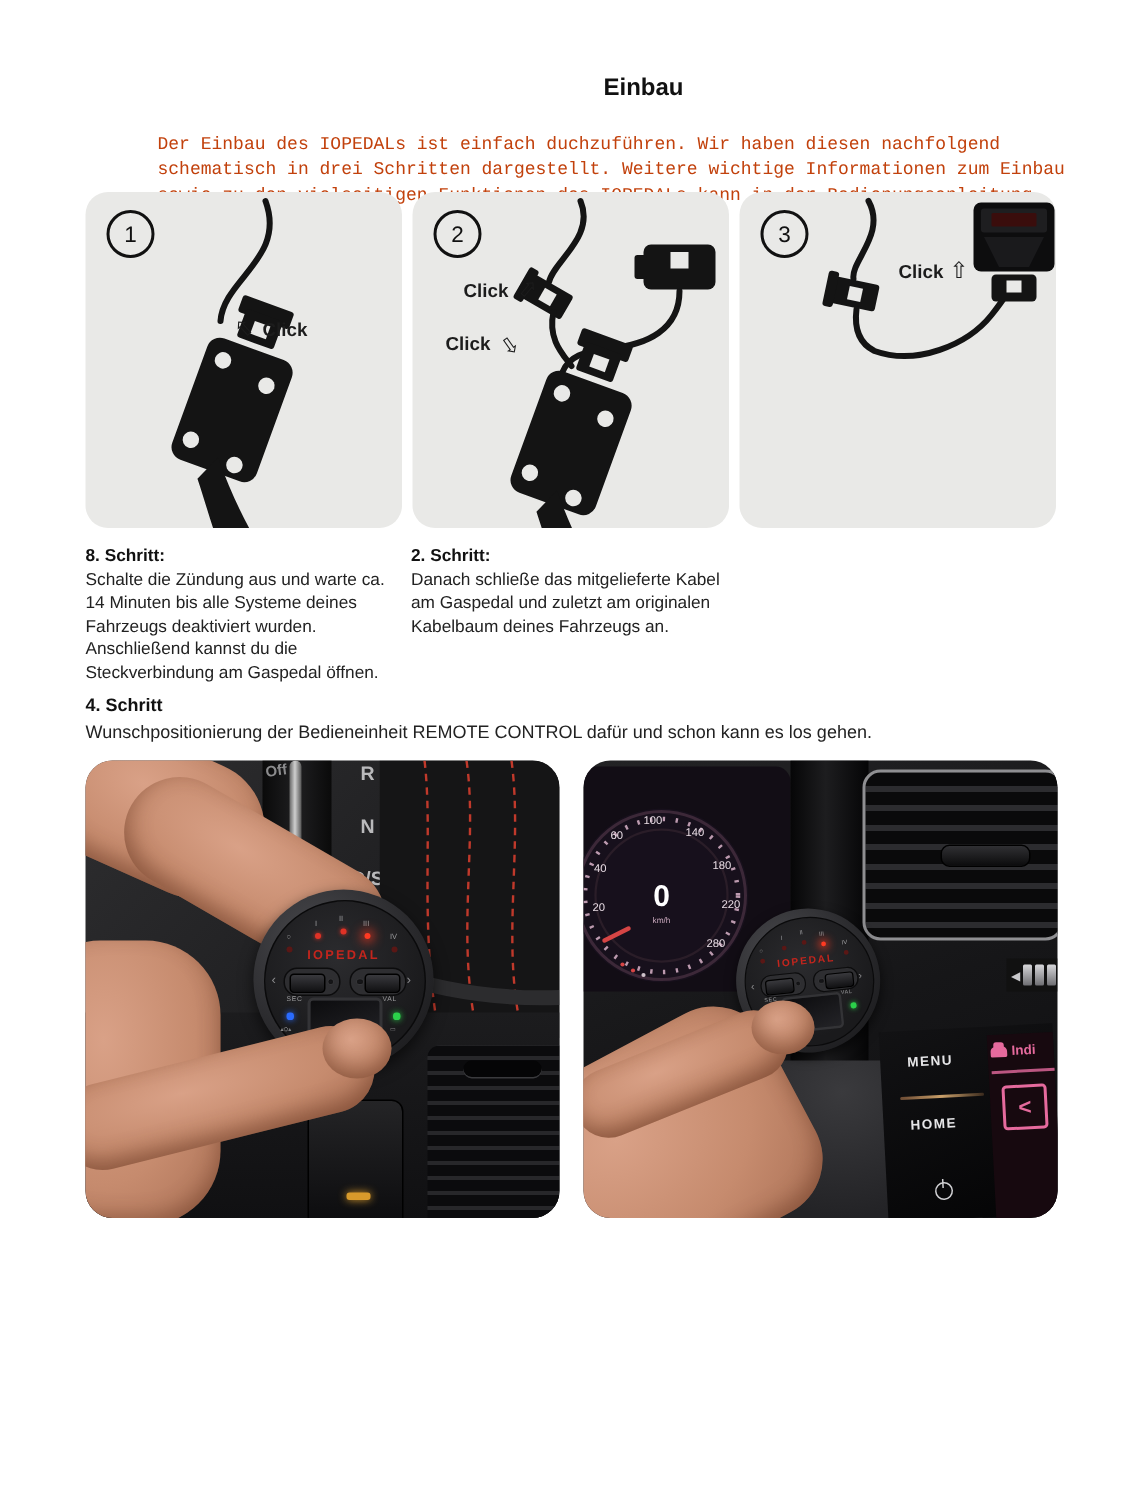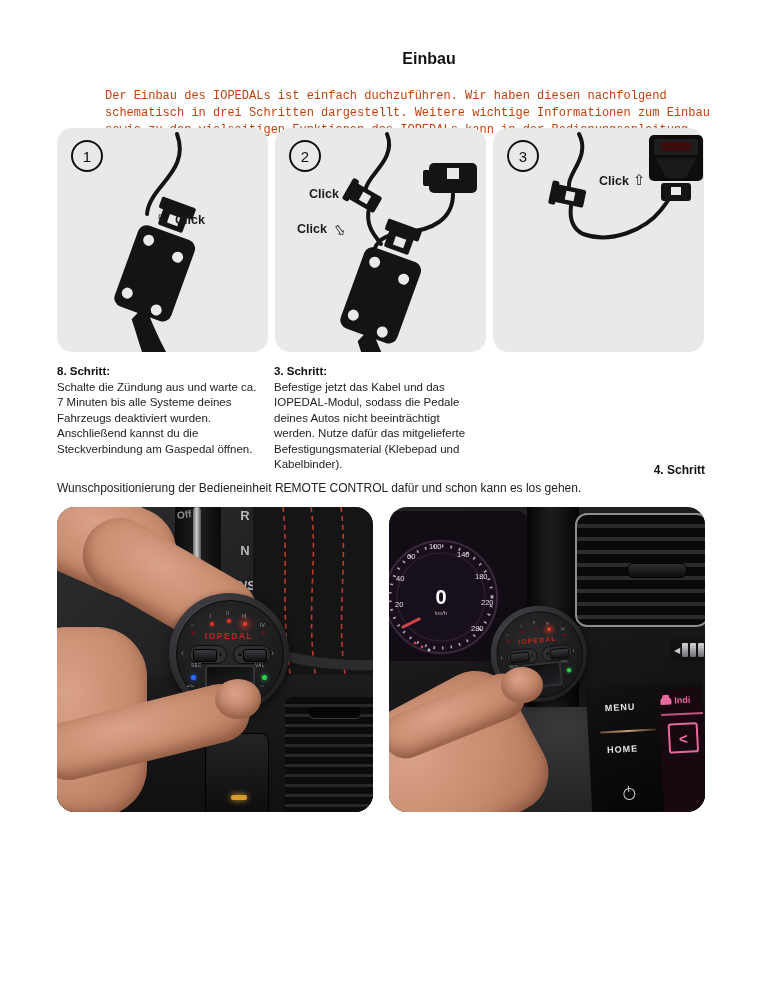--- a/index.html
+++ b/index.html
@@ -31,21 +31,21 @@
     position:absolute;font-size:15px;color:#1c1c1c;z-index:3;
     font-family:"DejaVu Sans",sans-serif;line-height:1;
   }
   .panel svg{position:absolute;left:0;top:0;z-index:2;}
 
   
   .steps{position:absolute;left:57px;top:364px;width:648px;display:flex;gap:11px;}
   .step{width:206px;font-size:11.5px;line-height:15.5px;color:#222;flex:0 0 auto;}
   .step b{display:block;font-weight:bold;color:#111;}
   .step4{position:absolute;left:57px;top:463px;width:648px;}
-  .step4 .h{font-size:12px;font-weight:bold;color:#111;text-align:right;}
+  .step4 .h{font-size:12px;font-weight:bold;color:#111;}
   .step4 .b{font-size:12px;color:#222;margin-top:4px;}
 
   
   .photo{
     position:absolute;top:507px;width:316px;height:305px;border-radius:18px;overflow:hidden;
     background:#1b1b1d;
   }
   .photo-left{left:57px;background:linear-gradient(135deg,#2e2e30 0%,#222224 40%,#151517 100%);}
   .photo-right{left:389px;background:linear-gradient(160deg,#232325 0%,#161618 55%,#0e0e10 100%);}
   .abs{position:absolute;}
@@ -221,25 +221,25 @@
       </g>
     </svg>
     <span class="diag-label" style="left:106px;top:46px;">Click</span>
     <span class="diag-arrow" style="left:140px;top:45px;">⇧</span>
   </div>
 </div>
 
 <div class="steps">
   <div class="step">
     <b>8. Schritt:</b>
-    <span>Schalte die Zündung aus und warte ca. 7 Minuten bis alle Systeme deines Fahrzeugs deaktiviert wurden. Anschließend kannst du die Steckverbindung am Gaspedal öffnen.</span>
+    <span>Schalte die Zündung aus und warte ca. 14 Minuten bis alle Systeme deines Fahrzeugs deaktiviert wurden. Anschließend kannst du die Steckverbindung am Gaspedal öffnen.</span>
   </div>
   <div class="step">
-    <b>3. Schritt:</b>
-    <span>Befestige jetzt das Kabel und das IOPEDAL-Modul, sodass die Pedale deines Autos nicht beeinträchtigt werden. Nutze dafür das mitgelieferte Befestigungsmaterial (Klebepad und Kabelbinder).</span>
+    <b>2. Schritt:</b>
+    <span>Danach schließe das mitgelieferte Kabel am Gaspedal und zuletzt am originalen Kabelbaum deines Fahrzeugs an.</span>
   </div>
 </div>
 
 <div class="step4">
   <div class="h">4. Schritt</div>
   <div class="b">Wunschpositionierung der Bedieneinheit REMOTE CONTROL dafür und schon kann es los gehen.</div>
 </div>
 
 <div class="photo photo-left">
 

